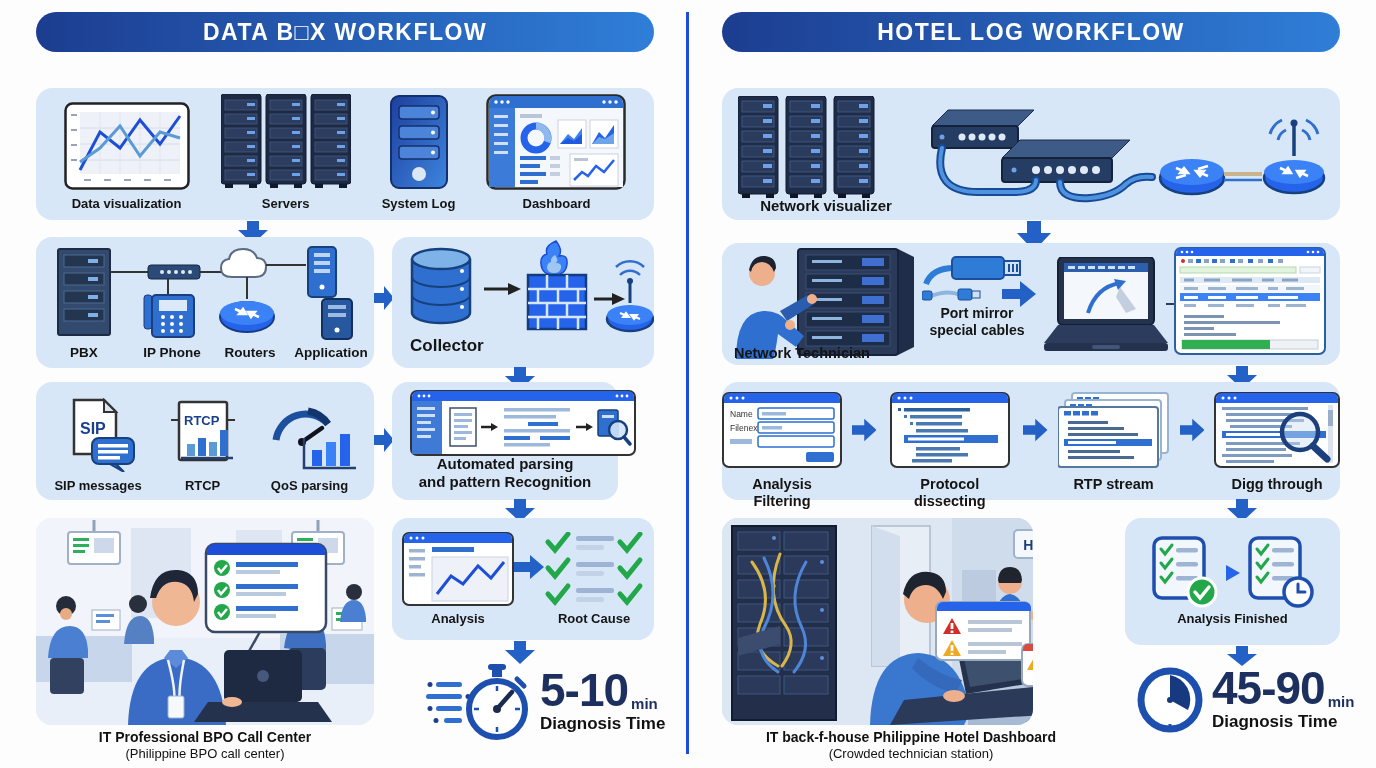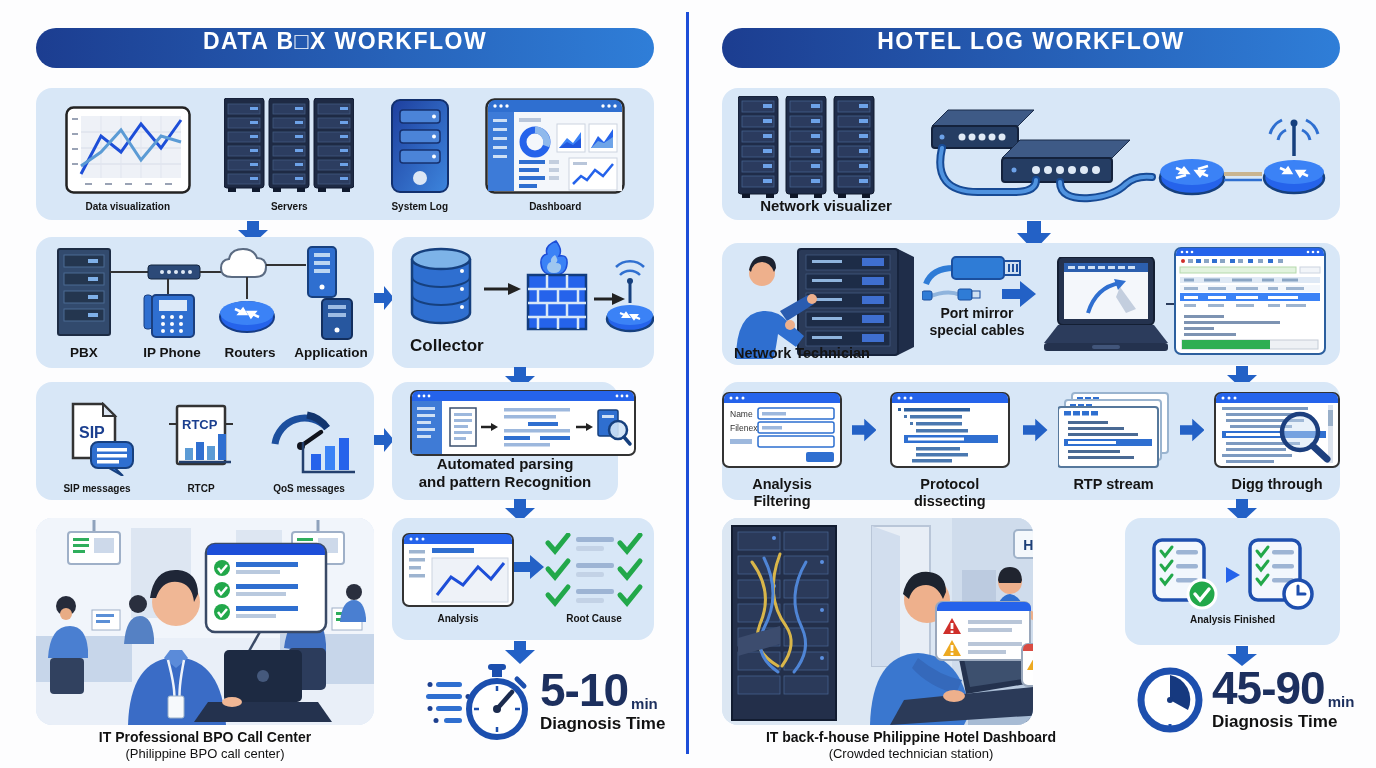--- a/index.html
+++ b/index.html
@@ -1,26 +1,26 @@
 <!DOCTYPE html>
 <html><head>
 <meta charset="utf-8">
 <style>
   html,body{margin:0;padding:0;background:#fff;}
   .canvas{position:relative;width:1376px;height:768px;background:#fdfdfe;overflow:hidden;
           font-family:"Liberation Sans",sans-serif;color:#141414;}
   .divider{position:absolute;left:686px;top:12px;width:3px;height:742px;background:#1d4ed8;}
-  .banner{position:absolute;top:28px;width:618px;height:40px;border-radius:21px;
+  .banner{position:absolute;top:12px;width:618px;height:40px;border-radius:21px;
           background:linear-gradient(90deg,#1c3d90 0%,#2f7ed8 100%);
-          display:flex;justify-content:center;
+          display:flex;align-items:center;justify-content:center;
           color:#fff;font-weight:bold;font-size:23px;letter-spacing:1.5px;}
   .panel{position:absolute;background:#d8e7f7;border-radius:16px;}
   .srcrow{display:flex;height:100%;align-items:flex-end;justify-content:space-around;padding:8px 12px 8px;box-sizing:border-box;}
   .srcitem{display:flex;flex-direction:column;align-items:center;justify-content:flex-end;gap:7px;}
-  .lbl{font-weight:bold;font-size:10px;color:#141414;text-align:center;line-height:1.15;}
+  .lbl{font-weight:bold;font-size:13px;color:#141414;text-align:center;line-height:1.15;}
   .lblsm{position:absolute;bottom:8px;transform:translateX(-50%);font-weight:bold;font-size:13.5px;white-space:nowrap;}
   .darr{position:absolute;}
   .rarr{position:absolute;}
   .cap{position:absolute;text-align:center;}
   .cap1{font-weight:bold;font-size:14px;color:#111;}
   .cap2{font-size:13px;color:#111;margin-top:1px;}
   .time{position:absolute;display:flex;align-items:center;gap:8px;}
   .trow{display:flex;align-items:flex-end;}
   .tval{font-size:46px;font-weight:bold;color:#1c2f5e;line-height:0.9;letter-spacing:-1px;}
   .tunit{font-size:15px;font-weight:bold;color:#1c2f5e;margin-left:3px;}
@@ -335,21 +335,21 @@
         <svg width="92" height="74" viewBox="0 0 92 74">
           <path d="M12 42 a30 30 0 0 1 52 -16" fill="none" stroke="#1c4f9e" stroke-width="7"></path>
           <path d="M44 13 a30 30 0 0 1 20 13" fill="none" stroke="#12356e" stroke-width="7"></path>
           <path d="M38 44 L58 30" stroke="#10131c" stroke-width="4.5" stroke-linecap="round"></path>
           <circle cx="38" cy="44" r="4" fill="#10131c"></circle>
           <path d="M40 40 V70 H92" stroke="#23406e" stroke-width="2.5" fill="none"></path>
           <rect x="48" y="52" width="10" height="16" fill="#2563eb"></rect>
           <rect x="62" y="44" width="10" height="24" fill="#3b82f6"></rect>
           <rect x="76" y="36" width="10" height="32" fill="#2563eb"></rect>
         </svg>
-        <span class="lbl">QoS messages</span>
+        <span class="lbl">QoS parsing</span>
       </div>
     </div>
   </div>
 
   <svg class="rarr" style="left:374px;top:428px" width="20" height="24" viewBox="0 0 20 24">
       <polygon points="0,7 10,7 10,0 20,12 10,24 10,17 0,17" fill="#2361c6"></polygon>
     </svg>
 
   <div class="panel" style="left:392px;top:382px;width:226px;height:118px">
     <svg style="position:absolute;left:18px;top:8px" width="226" height="66" viewBox="0 0 226 66">

